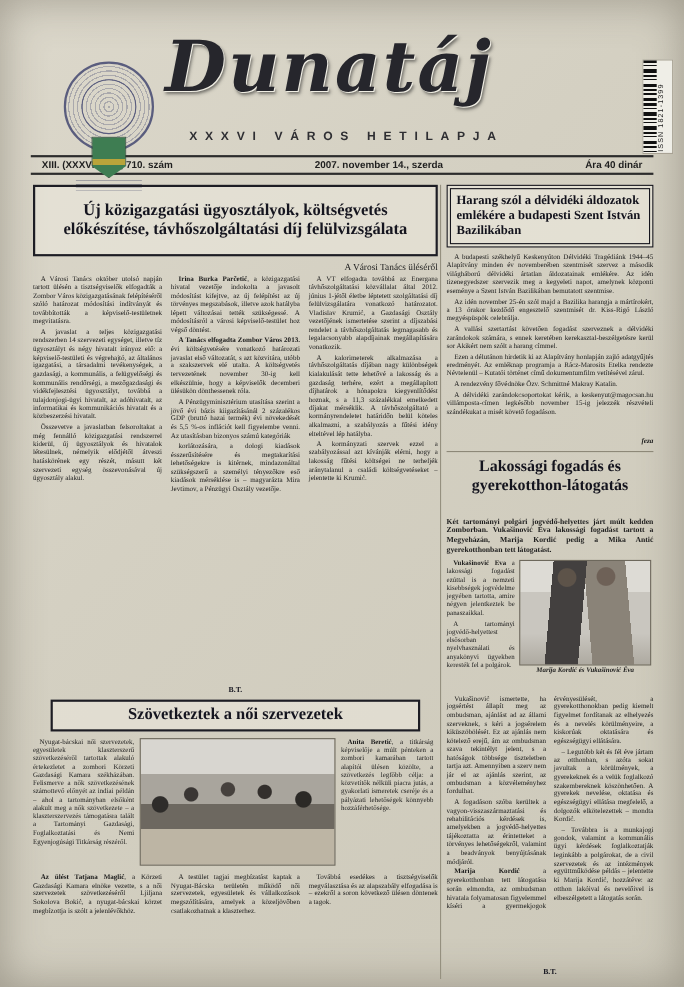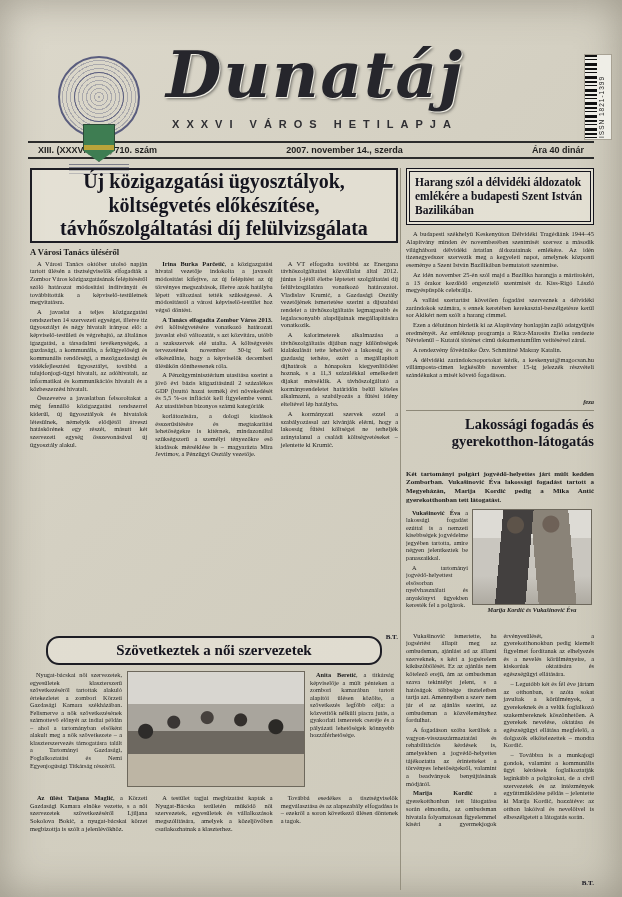--- a/index.html
+++ b/index.html
@@ -9,74 +9,74 @@
     font-family:"Liberation Serif",serif;color:#1c1c1c;}
   
   .stamp{position:absolute;left:52px;top:56px;width:94px;height:100px;}
   .stamp-circle{width:78px;height:78px;border-radius:50%;border:2px solid #5a5d7e;margin:0 auto;
     background:repeating-radial-gradient(circle at 50% 50%, rgba(80,84,120,.35) 0 1px, transparent 1px 4px);
     position:relative;}
   .stamp-circle:after{content:"";position:absolute;left:14px;top:14px;right:14px;bottom:14px;border-radius:50%;border:1px solid #5a5d7e;}
   .stamp-shield{width:30px;height:36px;margin:-14px auto 0;background:linear-gradient(#3e7d52 0 55%,#b9a43a 55% 70%,#3e7d52 70% 100%);
     clip-path:polygon(0 0,100% 0,100% 70%,50% 100%,0 70%);border:1px solid #2c4a36;position:relative;z-index:2;}
   .stamp-lines{width:60px;height:10px;margin:2px auto 0;background:repeating-linear-gradient(#55586f 0 1px,transparent 1px 3px);opacity:.7;}
-  .mast-title{position:absolute;left:130px;top:30px;width:370px;text-align:center;
+  .mast-title{position:absolute;left:114px;top:30px;width:370px;text-align:center;
     font-family:"DejaVu Serif",serif;font-style:italic;font-weight:bold;font-size:64px;line-height:1;
     color:#26262c;letter-spacing:2px;
-    text-shadow:1px 1px 0 #efede3,2px 2px 3px rgba(30,30,30,.55);margin-top:13px;}
+    text-shadow:1px 1px 0 #efede3,2px 2px 3px rgba(30,30,30,.55);}
   .mast-sub{position:absolute;left:130px;top:118px;width:370px;text-align:center;
     font-family:"Liberation Sans",sans-serif;font-weight:bold;font-size:11px;letter-spacing:7px;color:#2f2f33;}
   .barcode-wrap{position:absolute;left:584px;top:54px;width:26px;height:84px;background:#efeee7;border:1px solid #a8a294;
     display:flex;align-items:stretch;}
   .barcode{width:12px;height:100%;
     background:repeating-linear-gradient(180deg,#111 0 2px,#efeee7 2px 4px,#111 4px 5px,#efeee7 5px 8px,#111 8px 11px,#efeee7 11px 13px);}
   .issn{writing-mode:vertical-rl;transform:rotate(180deg);font-family:"Liberation Sans",sans-serif;
     font-size:6.5px;letter-spacing:1px;color:#222;padding:1px;}
   
   .infobar{position:absolute;left:28px;top:141px;width:566px;height:18px;
     border-top:2px solid #2c2c2c;border-bottom:2px solid #2c2c2c;
     display:flex;justify-content:space-between;align-items:center;padding:0 10px;box-sizing:border-box;
     font-family:"Liberation Sans",sans-serif;font-weight:bold;font-size:9px;color:#1f1f1f;}
   .vdivider{position:absolute;left:400px;top:168px;height:722px;width:1px;background:#95907f;}
   
   .box-head{border:2px solid #1d1d24;background:rgba(236,233,222,.55);text-align:center;font-weight:bold;color:#15151f;}
   .body{ text-align:justify;font-size:6.4px;line-height:1.2;color:#191919;overflow:hidden;}
   .body p{margin:0 0 2px;text-indent:7px;}
-  .byline{text-align:right;font-weight:bold;font-size:7px;margin-top:1px;color:#15151f;}
+  .byline{text-align:center;font-weight:bold;font-size:7px;margin-top:1px;color:#15151f;}
   .photo{border:1px solid #6d685c;box-sizing:border-box;}
   
   .council{position:absolute;left:30px;top:168px;width:368px;}
-  .council .box-head{font-size:20px;line-height:1.18;padding:0 8px;}
-  .council .subhead{text-align:left;font-weight:bold;font-size:8.5px;margin:4px 0 3px;}
+  .council .box-head{font-size:15px;line-height:1.18;padding:13px 8px;}
+  .council .subhead{text-align:right;font-weight:normal;font-size:8.5px;margin:4px 0 3px;}
   .council .body{column-count:3;column-gap:8px;height:372px;}
   
   .rightcol{position:absolute;left:406px;top:168px;width:188px;}
   .bell-head{border:4px double #14141c;background:rgba(238,235,224,.6);text-align:left;font-weight:bold;
     font-size:11.5px;line-height:1.2;padding:4px 5px;color:#12121c;}
   .bell-body{margin-top:5px;height:168px;}
   .bell-byline{text-align:right;font-style:italic;font-weight:bold;font-size:6.5px;}
   .hr-rule{height:1px;background:#8d8878;margin:5px 0;}
   
-  .recep-head{text-align:right;font-weight:bold;font-size:14.5px;line-height:1.15;color:#14141e;margin:2px 0 16px;}
+  .recep-head{text-align:center;font-weight:bold;font-size:14.5px;line-height:1.15;color:#14141e;margin:2px 0 16px;}
   .recep-lead{font-weight:bold;font-size:7px;line-height:1.25;text-align:justify;margin-bottom:4px;margin-top:20px;}
   .recep-row{display:flex;gap:4px;}
   .recep-col1{width:62px;height:118px;overflow:hidden;text-align:justify;font-size:6.3px;line-height:1.2;}
   .recep-col1 p{margin:0 0 2px;text-indent:6px;}
   .photo-women{width:120px;height:96px;
     background:
       radial-gradient(circle at 36% 16%, #5d5349 0 8px, transparent 9px),
       radial-gradient(circle at 66% 15%, #6e6157 0 8px, transparent 9px),
       linear-gradient(95deg, transparent 0 24%, #43403f 24% 48%, transparent 48%),
       linear-gradient(85deg, transparent 0 52%, #8a8378 52% 82%, transparent 82%),
       linear-gradient(#dddbd5 0 30%,#c9c6bf 30% 70%,#aeaaa1 100%);}
   .recep-caption{font-size:6.3px;font-style:italic;font-weight:bold;text-align:center;margin-top:1px;}
   .recep-body{column-count:2;column-gap:7px;height:246px;margin-top:5px;}
   
   .women{position:absolute;left:30px;top:636px;width:368px;}
-  .women .box-head{font-size:15px;padding:4px 6px;margin:0 16px;border-radius:13px;}
+  .women .box-head{font-size:15px;padding:4px 6px;margin:0 16px;}
   .women-row{display:flex;gap:5px;margin-top:6px;}
   .women-colL{width:92px;height:118px;overflow:hidden;text-align:justify;font-size:6.3px;line-height:1.2;}
   .women-colR{width:84px;height:118px;overflow:hidden;text-align:justify;font-size:6.3px;line-height:1.2;}
   .women-colL p,.women-colR p{margin:0 0 2px;text-indent:6px;}
   .photo-meeting{width:178px;height:116px;
     background:
       radial-gradient(circle at 10% 52%, #2e2c2a 0 7px, transparent 8px),
       radial-gradient(circle at 26% 44%, #3a3634 0 6px, transparent 7px),
       radial-gradient(circle at 45% 40%, #46413d 0 6px, transparent 7px),
       radial-gradient(circle at 64% 42%, #332f2c 0 6px, transparent 7px),

